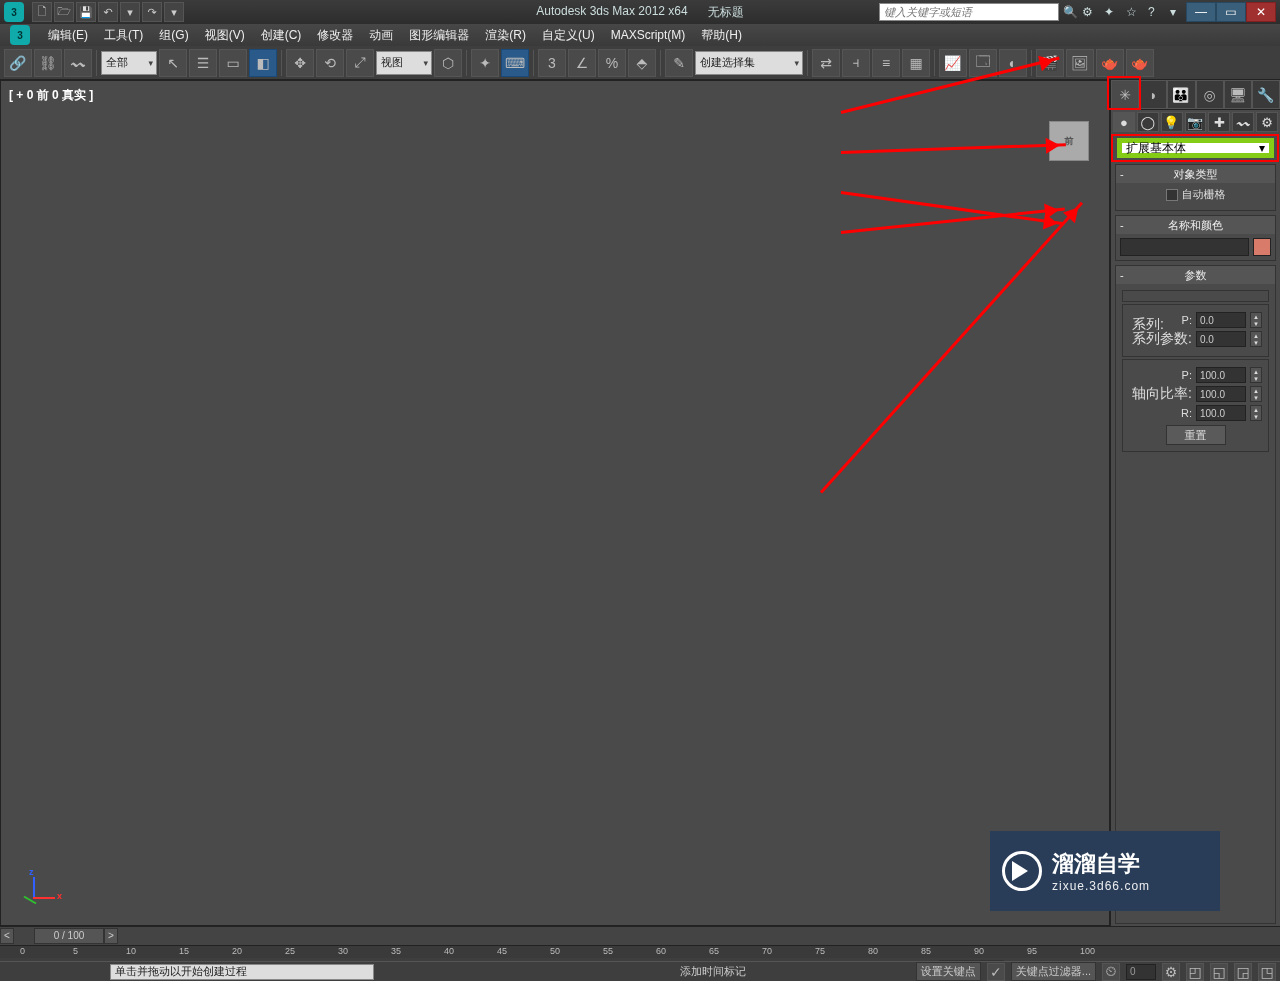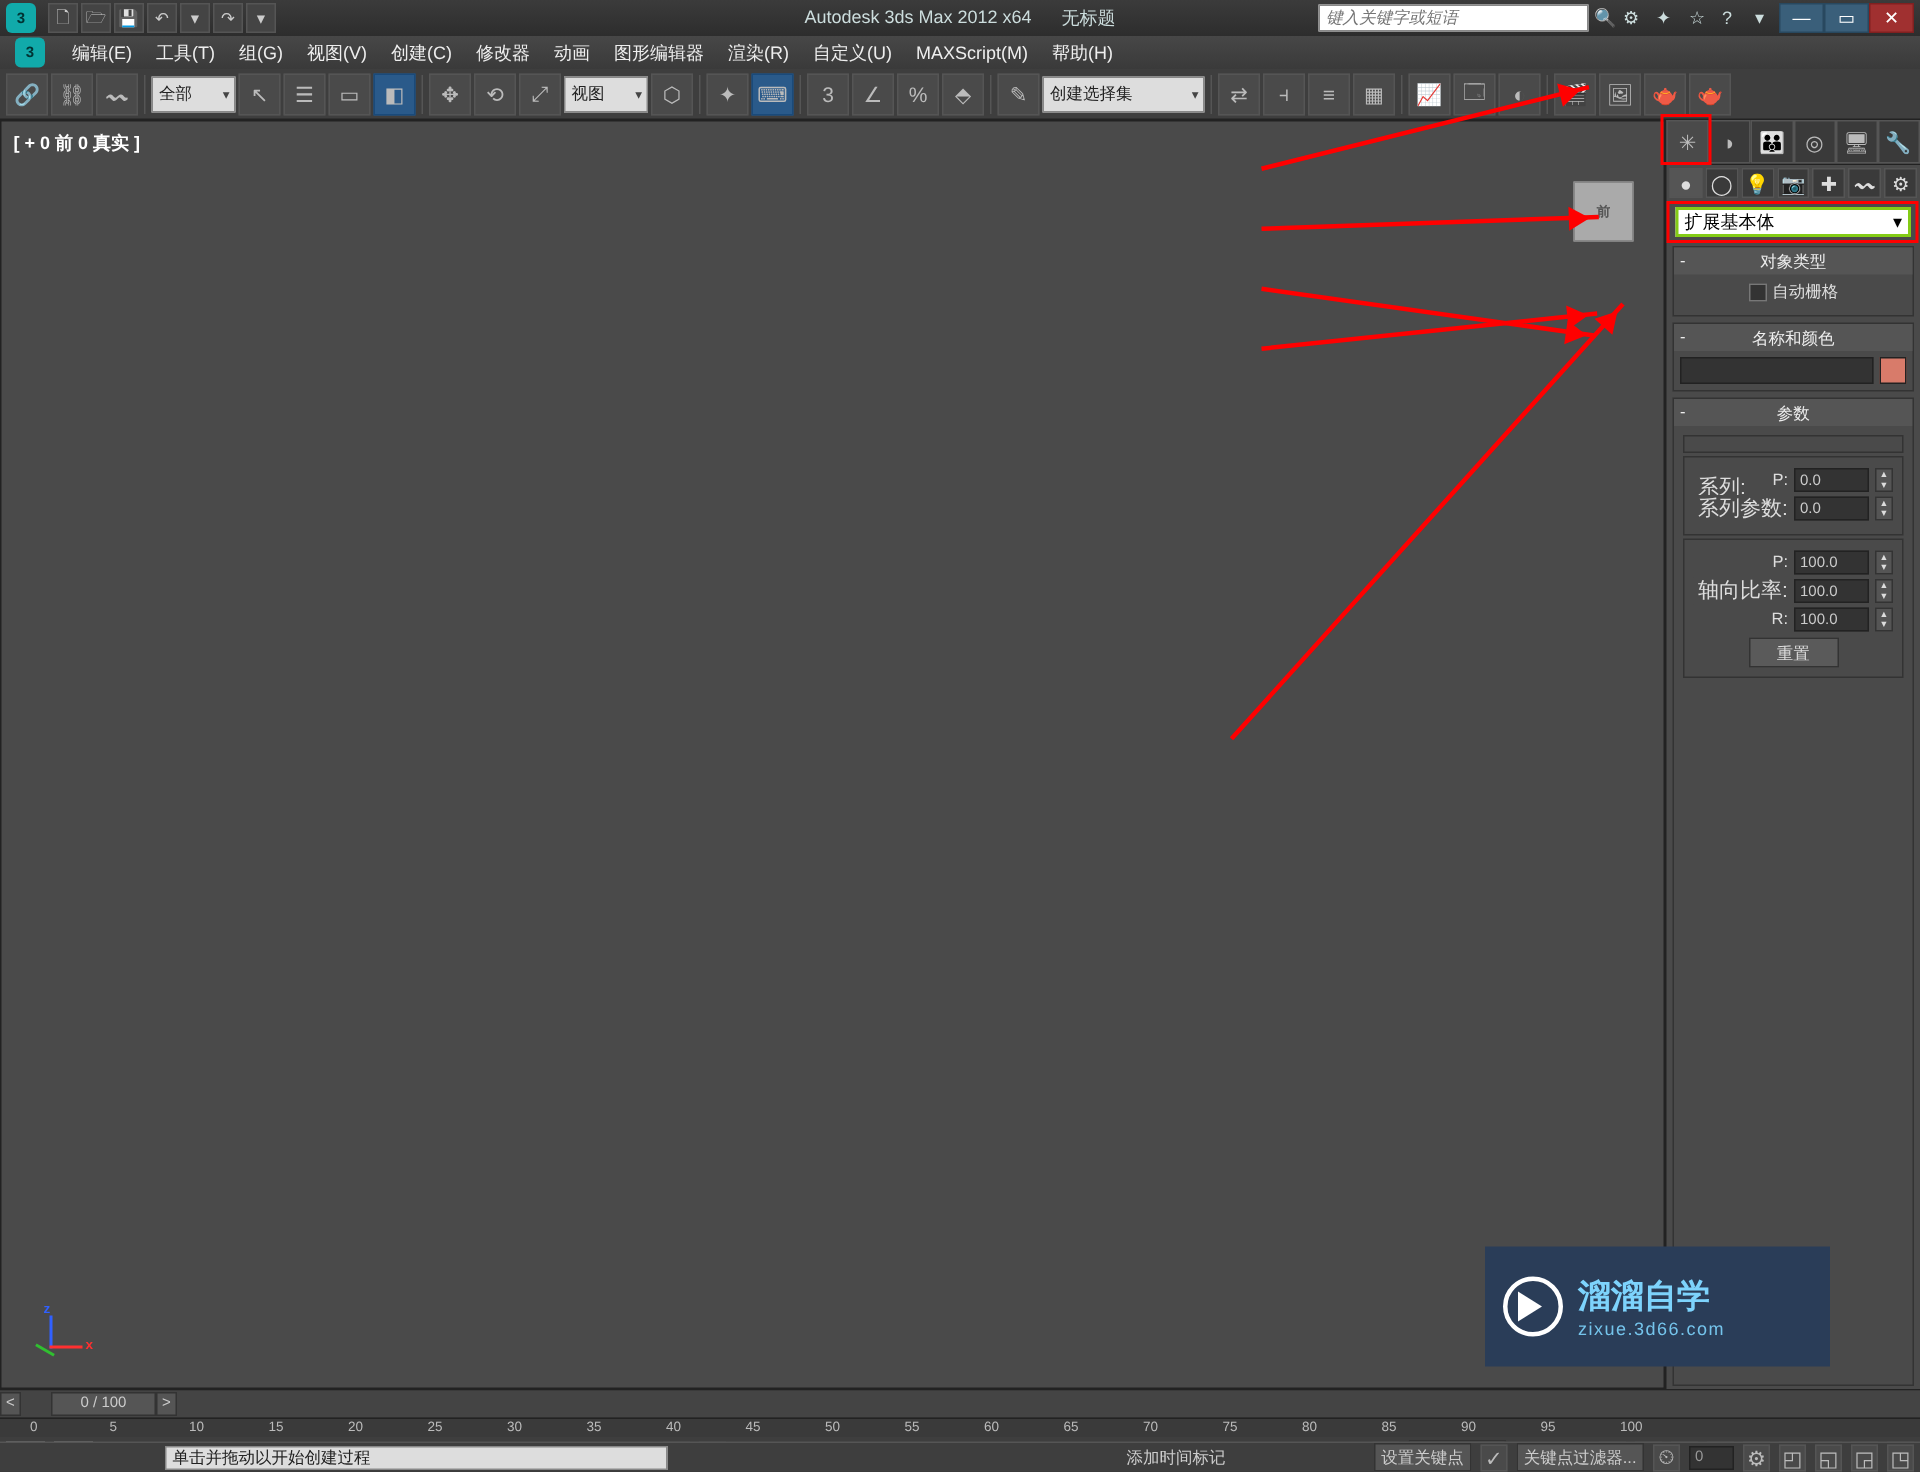--- a/index.html
+++ b/index.html
@@ -45,21 +45,21 @@
 .arrow-line::after { content:""; position:absolute; right:-2px; top:-6px; border:8px solid transparent; border-left:14px solid #ff0000; }
 
 
 .cmd-panel { width:170px; background:#4a4a4a; border-left:1px solid #222; display:flex; flex-direction:column; font-size:11px; color:#ddd; }
 .cmd-tabs { display:flex; height:30px; border-bottom:1px solid #222; position:relative; }
 .cmd-tab { flex:1; background:#3a3a3a; border:1px solid #555; display:flex;align-items:center;justify-content:center; color:#bbb; font-size:14px; }
 .cmd-tab.active { background:#4a4a4a; border-bottom:none; }
 .cmd-subtabs { display:flex; height:24px; gap:2px; padding:2px; }
 .cmd-subtab { flex:1; background:#3a3a3a; border:1px solid #555; display:flex;align-items:center;justify-content:center; font-size:13px; }
 .cmd-subtab.active { background:#555; }
-.cmd-dd { margin:4px 6px; height:20px; background:#fff; border:2px solid #84cc16; color:#000; padding:0 4px; display:flex; align-items:center; font-size:12px; position:relative; }
+.cmd-dd { margin:4px 6px; height:20px; background:#fff; border:5px solid #84cc16; color:#000; padding:0 4px; display:flex; align-items:center; font-size:12px; position:relative; }
 .cmd-dd::after { content:"▾"; position:absolute; right:4px; }
 
 .rollout { margin:2px 4px; border:1px solid #333; background:#4a4a4a; }
 .roll-head { background:#555; height:18px; display:flex; align-items:center; justify-content:center; font-size:11px; color:#eee; position:relative; }
 .roll-head .minus { position:absolute; left:4px; }
 .roll-body { padding:4px; }
 .obj-grid { display:grid; grid-template-columns:1fr 1fr; gap:2px; }
 .obj-btn { height:20px; background:#5a5a5a; border:1px solid #333; display:flex;align-items:center;justify-content:center; font-size:11px; color:#eee; }
 .obj-btn.active { background:#2a6ab0; color:#fff; border-color:#1a4a7a; }
 .auto-grid { display:flex; align-items:center; justify-content:center; gap:4px; margin-bottom:4px; font-size:11px; }
@@ -92,21 +92,21 @@
 .status-btn { width:26px; height:18px; background:#fff; border:1px solid #888; }
 .status-btn.red { color:#c00; font-size:9px; display:flex;align-items:center;justify-content:center; }
 .coord-box { width:70px; height:16px; background:#333; border:1px solid #222; color:#999; font-size:10px; padding:0 3px; display:flex;align-items:center; }
 .status input { height:16px; background:#fff; border:1px solid #888; font-size:10px; padding:0 3px; }
 .sel-text { width:260px; height:16px; background:#ddd; border:1px solid #888; color:#222; padding:0 4px; display:flex; align-items:center; overflow:hidden; }
 
 
 .hl { position:absolute; border:2px solid #ff0000; pointer-events:none; z-index:10; }
 
 
-.watermark { position:absolute; right:60px; bottom:70px; width:230px; height:80px; background:#2a3d58; color:#7dd3fc; display:flex; align-items:center; gap:10px; padding:0 12px; z-index:20; }
+.watermark { position:absolute; right:60px; bottom:70px; width:230px; height:80px; background:#2a3d58; color:#ffffff; display:flex; align-items:center; gap:10px; padding:0 12px; z-index:20; }
 .watermark .play { width:40px; height:40px; border:3px solid #fff; border-radius:50%; display:flex;align-items:center;justify-content:center; }
 .watermark .play::after { content:""; border:10px solid transparent; border-left:16px solid #fff; margin-left:6px; }
 .watermark .wm-title { font-size:22px; font-weight:bold; }
 .watermark .wm-sub { font-size:12px; opacity:.9; letter-spacing:1px; }
 
 .status2 { height:20px; display:flex; align-items:center; gap:6px; background:#3e3e3e; font-size:11px; color:#ccc; padding:0 4px; border-top:1px solid #555; }
 </style>
 </head>
 <body>
 
@@ -368,21 +368,21 @@
     <div class="tb-btn-lg" style="width:18px;height:18px">▶</div>
     <div class="tb-btn-lg" style="width:18px;height:18px">⏭</div>
     <div class="tb-btn-lg" style="width:18px;height:18px">✋</div>
     <div class="tb-btn-lg" style="width:18px;height:18px">🔍</div>
     <div class="tb-btn-lg" style="width:18px;height:18px">⊡</div>
     <div class="tb-btn-lg" style="width:18px;height:18px">⛶</div>
   </div>
 </div>
 <div class="status2" style="position:absolute;bottom:0;left:0;right:0;">
   <span style="width:100px"></span>
-  <div class="sel-text" style="width:335px">单击并拖动以开始创建过程</div>
+  <div class="sel-text" style="width:264px">单击并拖动以开始创建过程</div>
   <span style="margin-left:300px">添加时间标记</span>
   <span style="margin-left:auto;background:#555;border:1px solid #333;padding:1px 4px">设置关键点</span>
   <div class="tb-btn-lg" style="width:18px;height:18px">✓</div>
   <span style="background:#555;border:1px solid #333;padding:1px 4px">关键点过滤器...</span>
   <div class="tb-btn-lg" style="width:18px;height:18px">⏲</div>
   <div class="coord-box" style="width:30px">0</div>
   <div class="tb-btn-lg" style="width:18px;height:18px">⚙</div>
   <div class="tb-btn-lg" style="width:18px;height:18px">◰</div>
   <div class="tb-btn-lg" style="width:18px;height:18px">◱</div>
   <div class="tb-btn-lg" style="width:18px;height:18px">◲</div>

